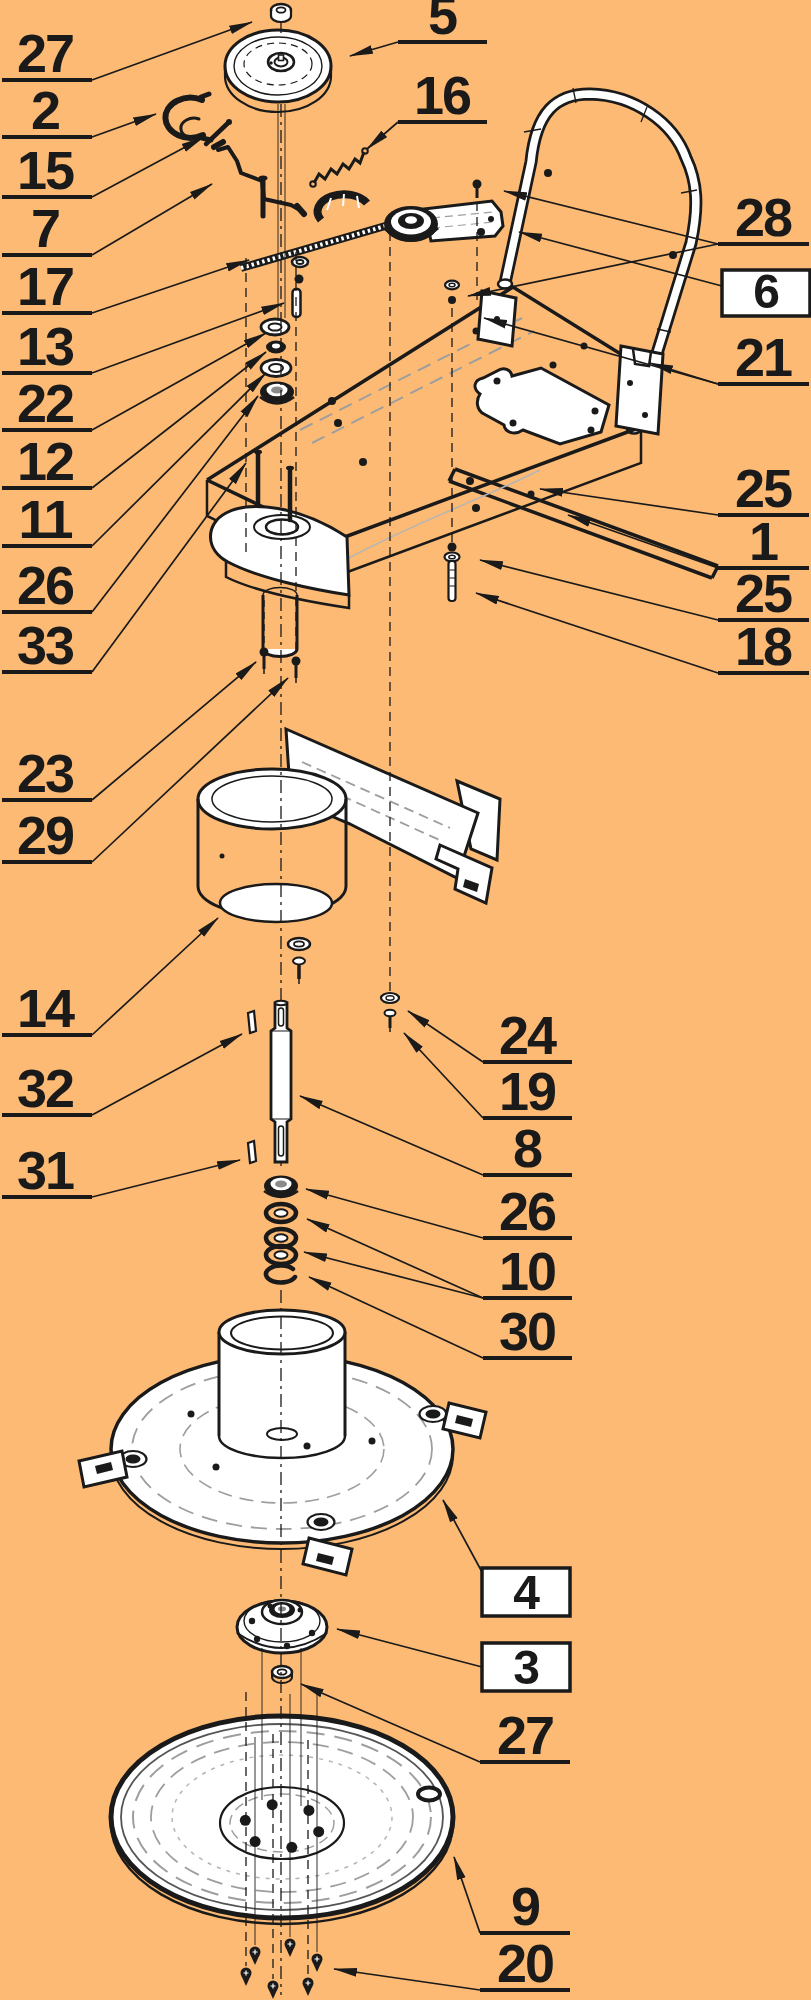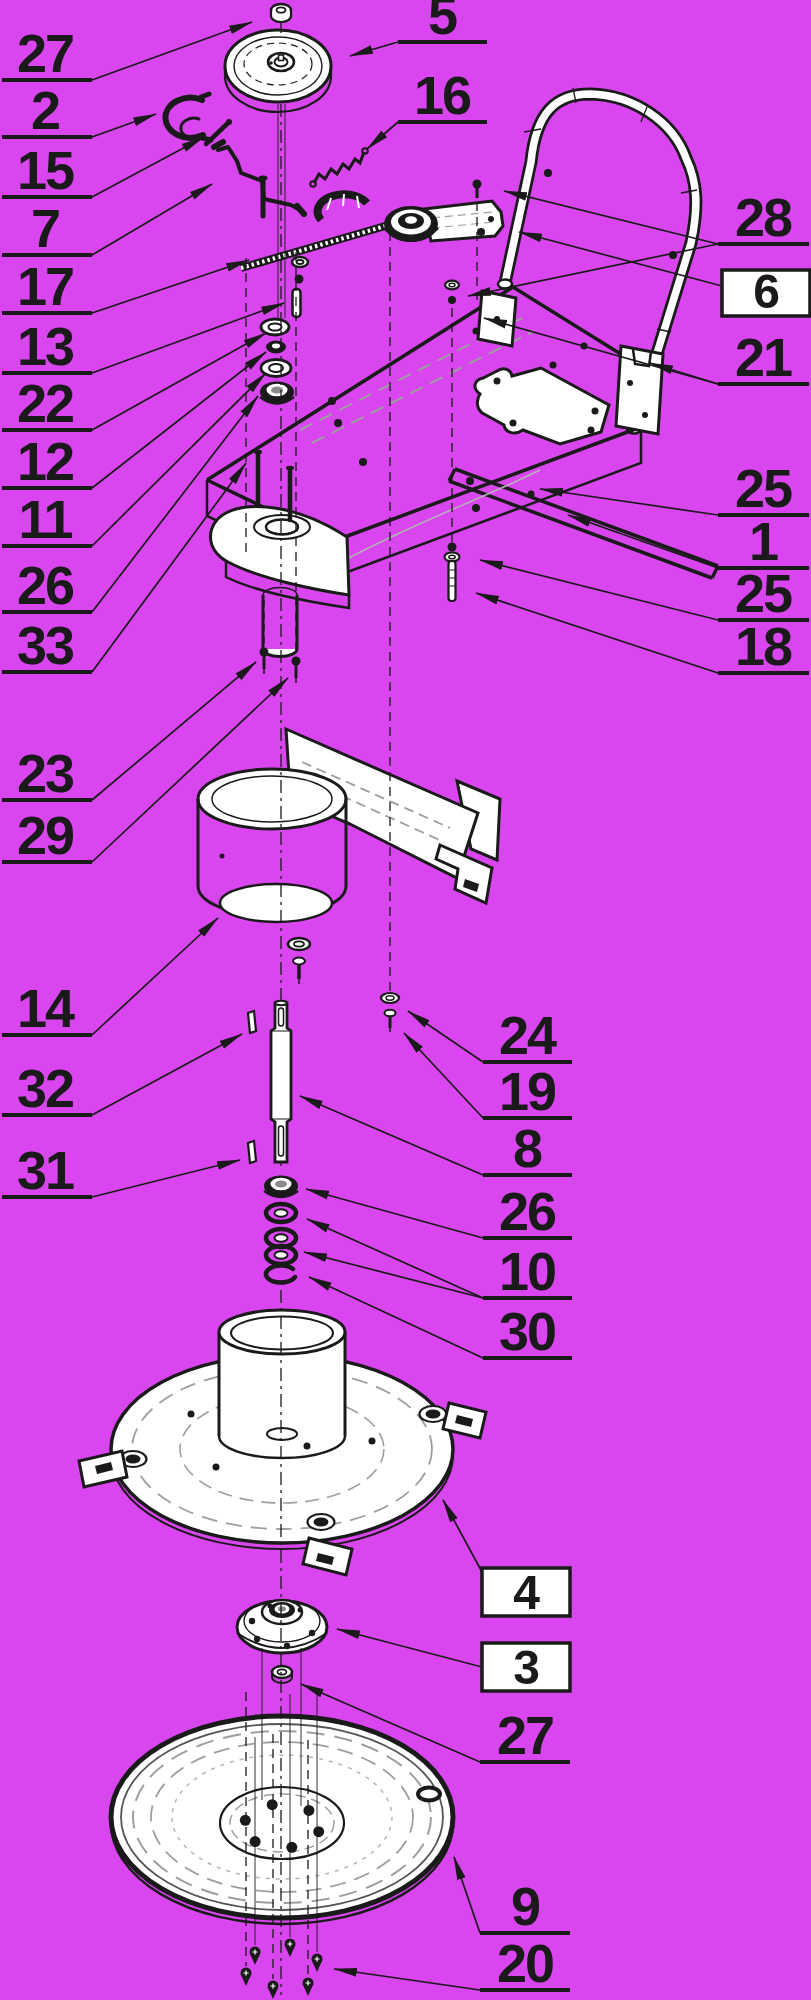--- a/index.html
+++ b/index.html
@@ -1,16 +1,16 @@
 <!DOCTYPE html>
 <html><head>
 <meta charset="utf-8">
 <style>
   html,body{margin:0;padding:0;background:#fff;}
-  .stage{position:relative;width:811px;height:2000px;background:#d946ef;overflow:hidden;}
+  .stage{position:relative;width:811px;height:2000px;background:#fdba74;overflow:hidden;}
   svg{display:block;}
   .co-text{font:700 54px "Liberation Sans", sans-serif;letter-spacing:-2px;fill:#1a1a1a;}
   .co-text-boxed{font:700 48px "Liberation Sans", sans-serif;letter-spacing:-1px;fill:#1a1a1a;}
 </style>
 </head>
 <body>
 
 <div class="stage">
 <svg id="diagram-svg" width="811" height="2000" viewBox="0 0 811 2000" xmlns="http://www.w3.org/2000/svg">
   <defs>

